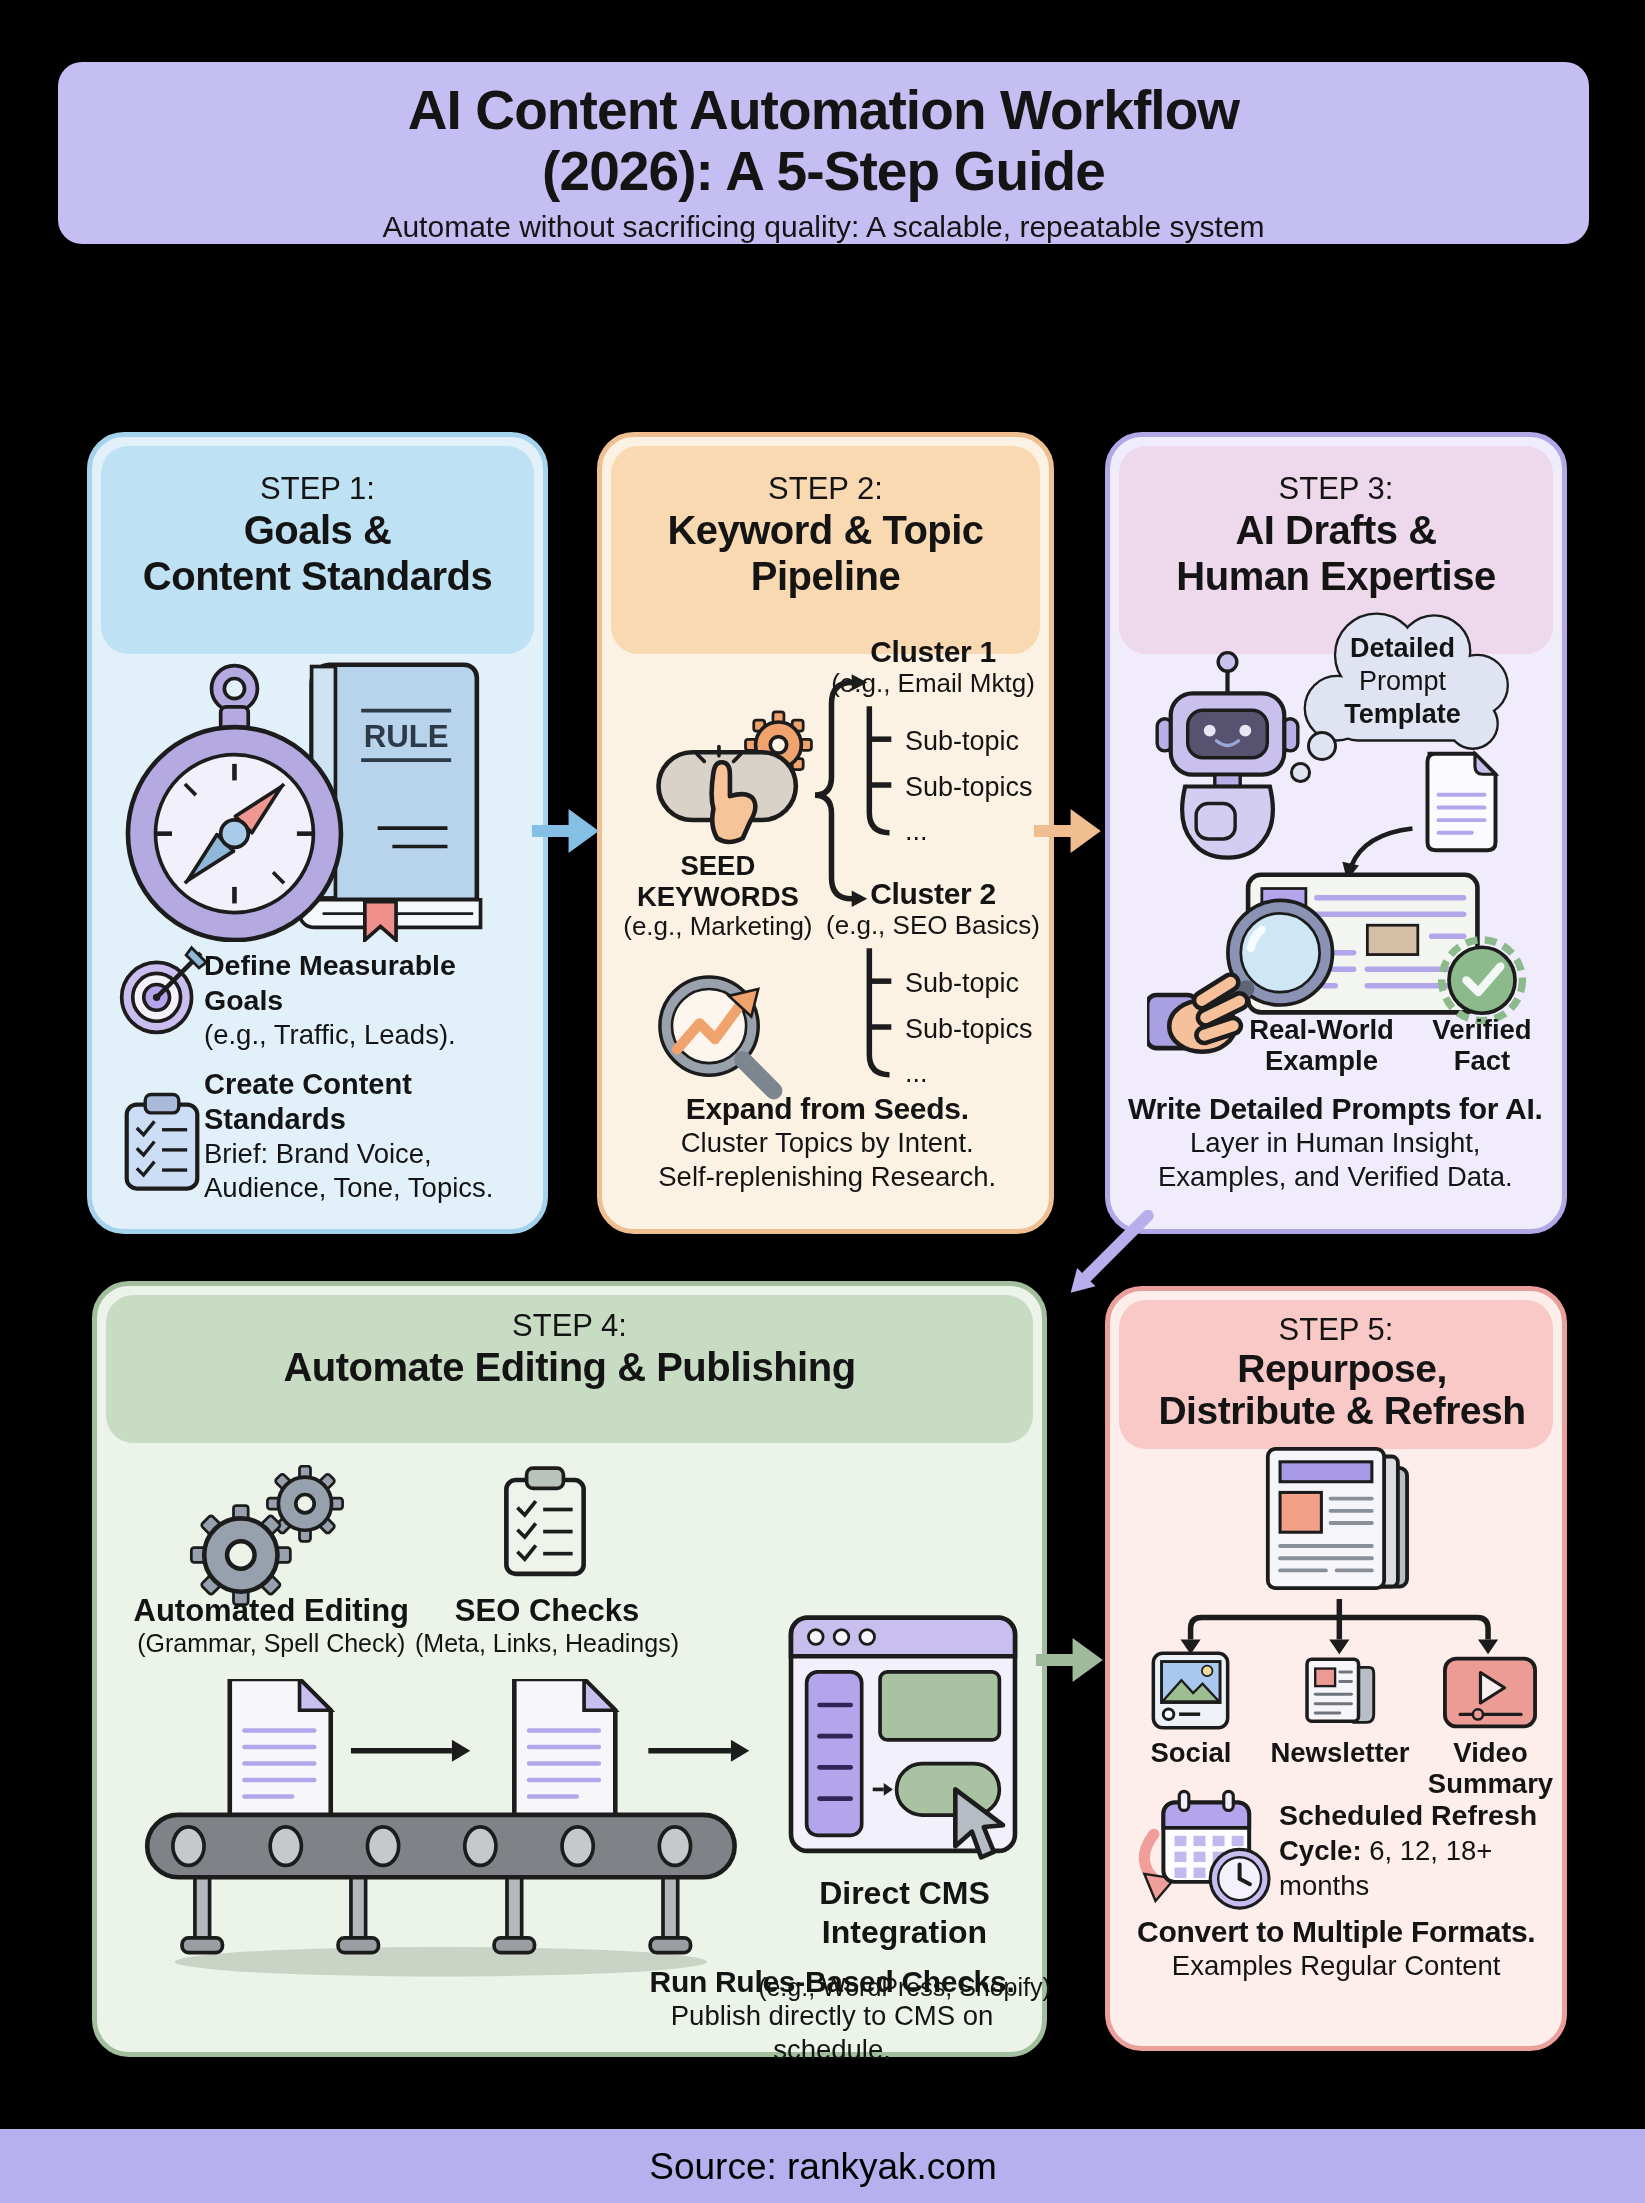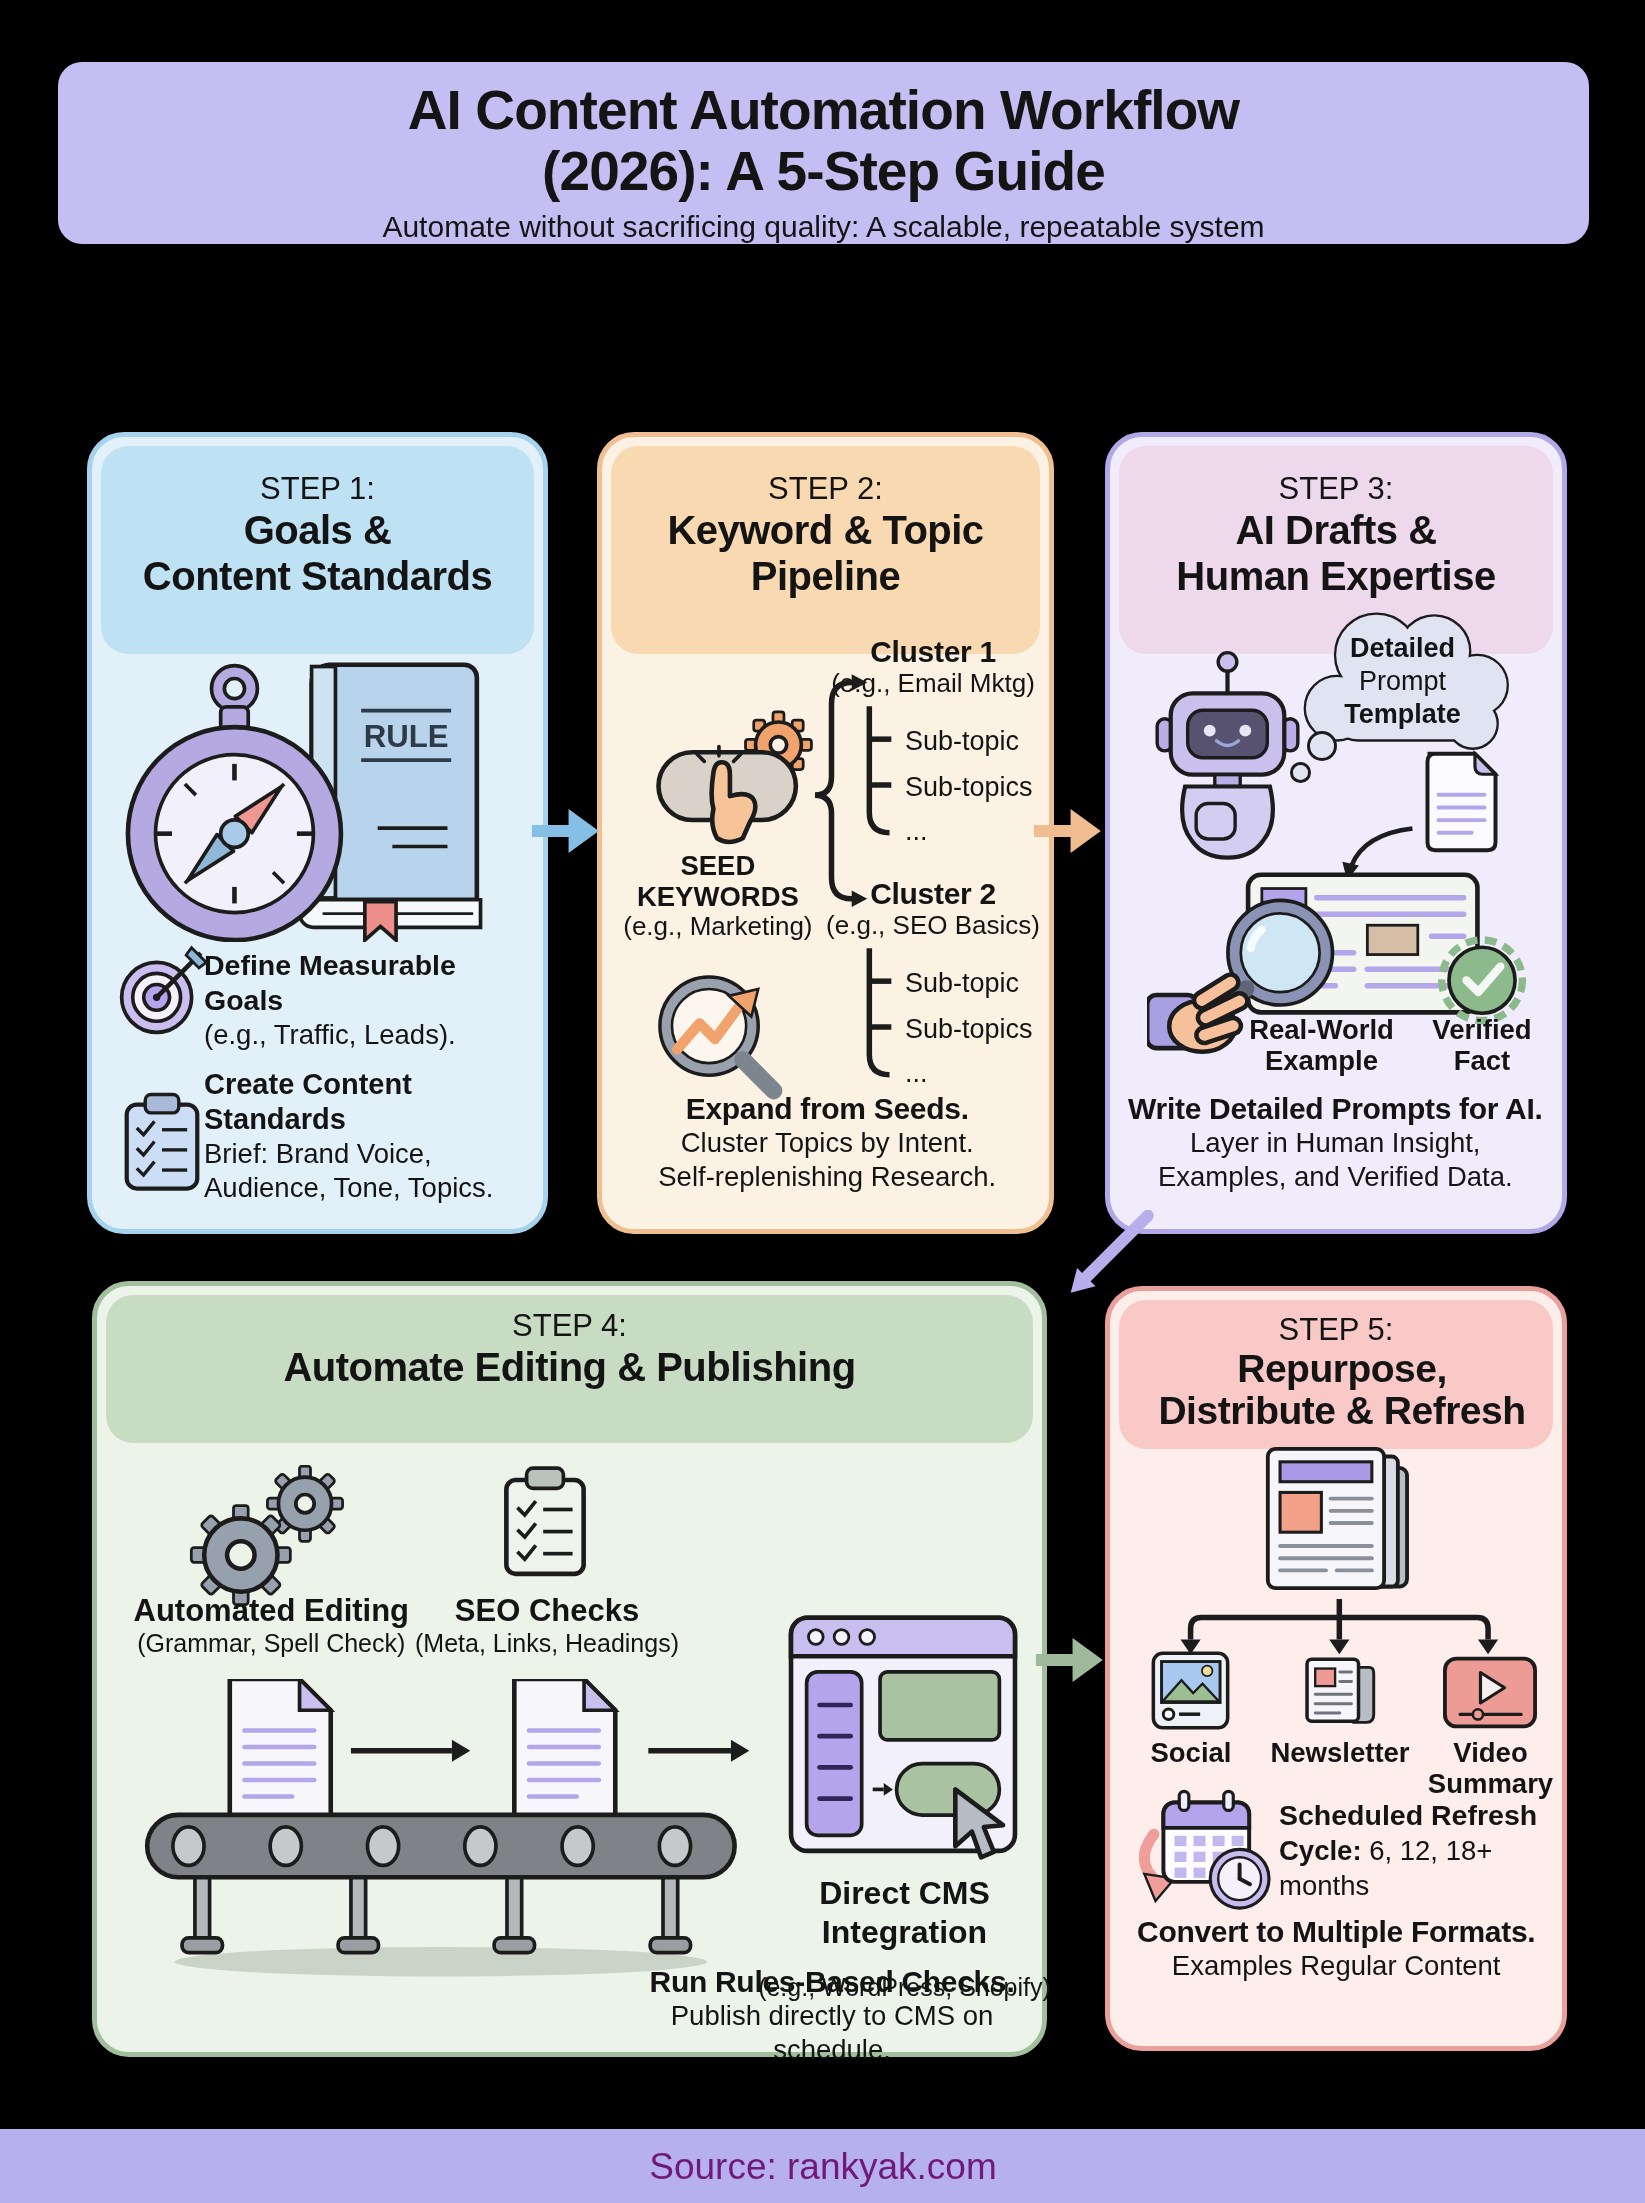--- a/index.html
+++ b/index.html
@@ -30,21 +30,21 @@
   .s5 .head{background:#f8c9c6;height:138px;padding-top:11px;}
   .s5 .ht{font-size:39px;line-height:42px;padding-left:12px;}
   
   .big{font-size:30px;font-weight:700;line-height:35px;letter-spacing:-0.3px;}
   .med{font-size:27.5px;line-height:34px;}
   .bold31{font-size:28.5px;font-weight:700;line-height:35px;}
   .sub27{font-size:25px;line-height:29px;}
   .lab30{font-size:27.5px;font-weight:700;line-height:31px;}
   
   .footer{position:absolute;left:0;top:2129px;width:1646px;height:75px;background:#b6b0ee;
-          text-align:center;font-size:37px;line-height:75px;color:#701a75;}
+          text-align:center;font-size:37px;line-height:75px;color:#000000;}
   svg{display:block;}
   .bubble{position:absolute;background:#dfe3f2;border:3.7px solid #1c1c1c;border-radius:50%;}
 </style>
 </head>
 <body>
 
 <div id="canvas">
 
   <div class="banner">
     <div class="t" style="padding-top:18.4px;">AI Content Automation Workflow</div>

